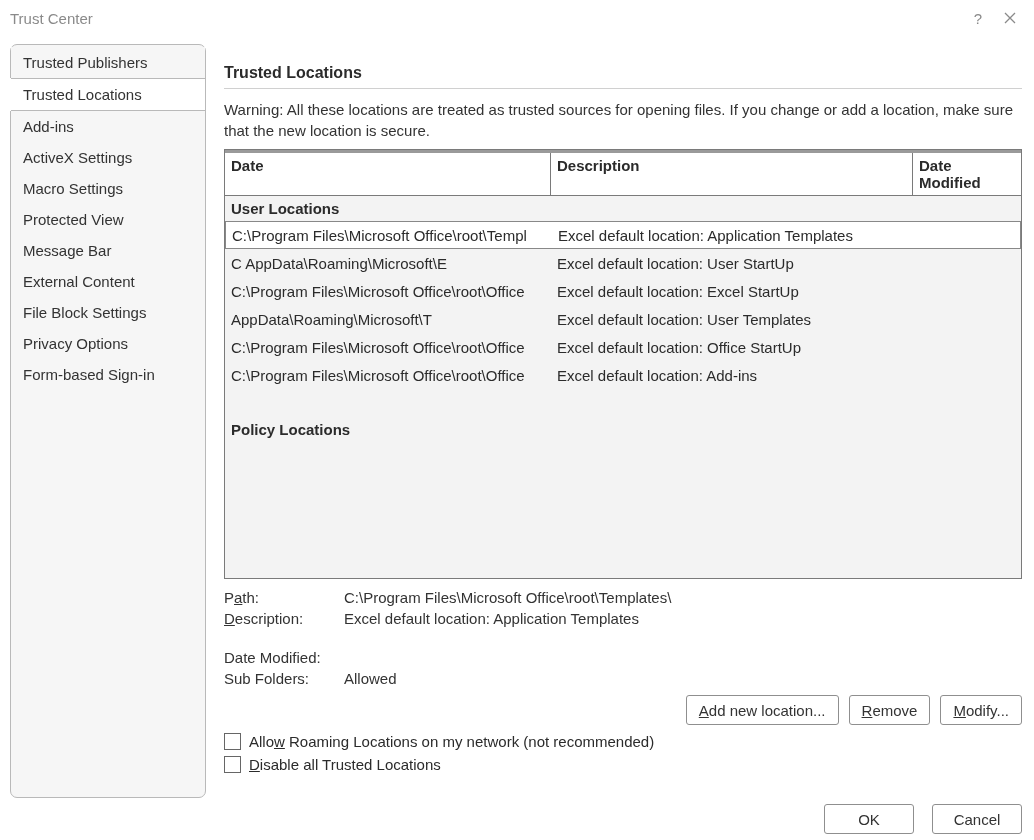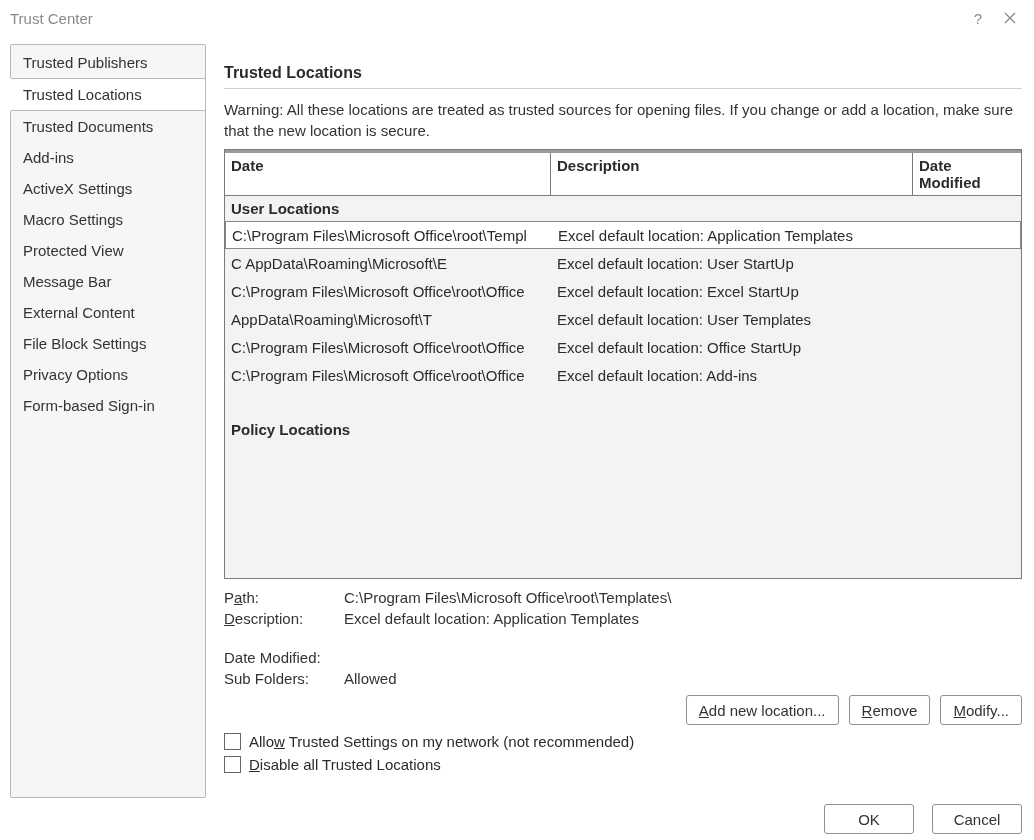--- a/index.html
+++ b/index.html
@@ -29,21 +29,21 @@
   }
   .body-area {
     display: flex;
     padding: 8px 10px 0 10px;
     height: 760px;
     gap: 18px;
   }
   .nav {
     width: 196px;
     border: 1px solid #b9b9b9;
-    border-radius: 2px;
+    border-radius: 7px;
     padding: 2px 0;
     height: 754px;
   }
   .nav-item {
     padding: 7px 12px;
     font-size: 15px;
     color: #333;
     white-space: nowrap;
     cursor: default;
   }
@@ -183,21 +183,20 @@
     <svg width="12" height="12" viewBox="0 0 12 12">
         <path d="M1 1 L11 11 M11 1 L1 11" stroke="#8a8a8a" stroke-width="1.3" fill="none"></path>
       </svg>
   </div>
 </div>
 
 <div class="body-area">
   <div class="nav">
     <div class="nav-item">Trusted Publishers</div>
     <div class="nav-item selected">Trusted Locations</div>
-    <div class="nav-item">Trusted Documents</div>
     <div class="nav-item">Add-ins</div>
     <div class="nav-item">ActiveX Settings</div>
     <div class="nav-item">Macro Settings</div>
     <div class="nav-item">Protected View</div>
     <div class="nav-item">Message Bar</div>
     <div class="nav-item">External Content</div>
     <div class="nav-item">File Block Settings</div>
     <div class="nav-item">Privacy Options</div>
     <div class="nav-item">Form-based Sign-in</div>
   </div>
@@ -272,21 +271,21 @@
 
     <div class="btn-row">
       <button class="win"><span></span><span class="accel">A</span><span>dd new location...</span></button>
       <button class="win"><span></span><span class="accel">R</span><span>emove</span></button>
       <button class="win"><span></span><span class="accel">M</span><span>odify...</span></button>
     </div>
 
     <div class="checks">
       <div class="chk">
         <span class="chk-box"></span>
-        <span><span>Allo</span><span class="accel">w</span><span> Trusted Settings on my network (not recommended)</span></span>
+        <span><span>Allo</span><span class="accel">w</span><span> Roaming Locations on my network (not recommended)</span></span>
       </div>
       <div class="chk">
         <span class="chk-box"></span>
         <span><span></span><span class="accel">D</span><span>isable all Trusted Locations</span></span>
       </div>
     </div>
   </div>
 </div>
 
 <div class="footer">

